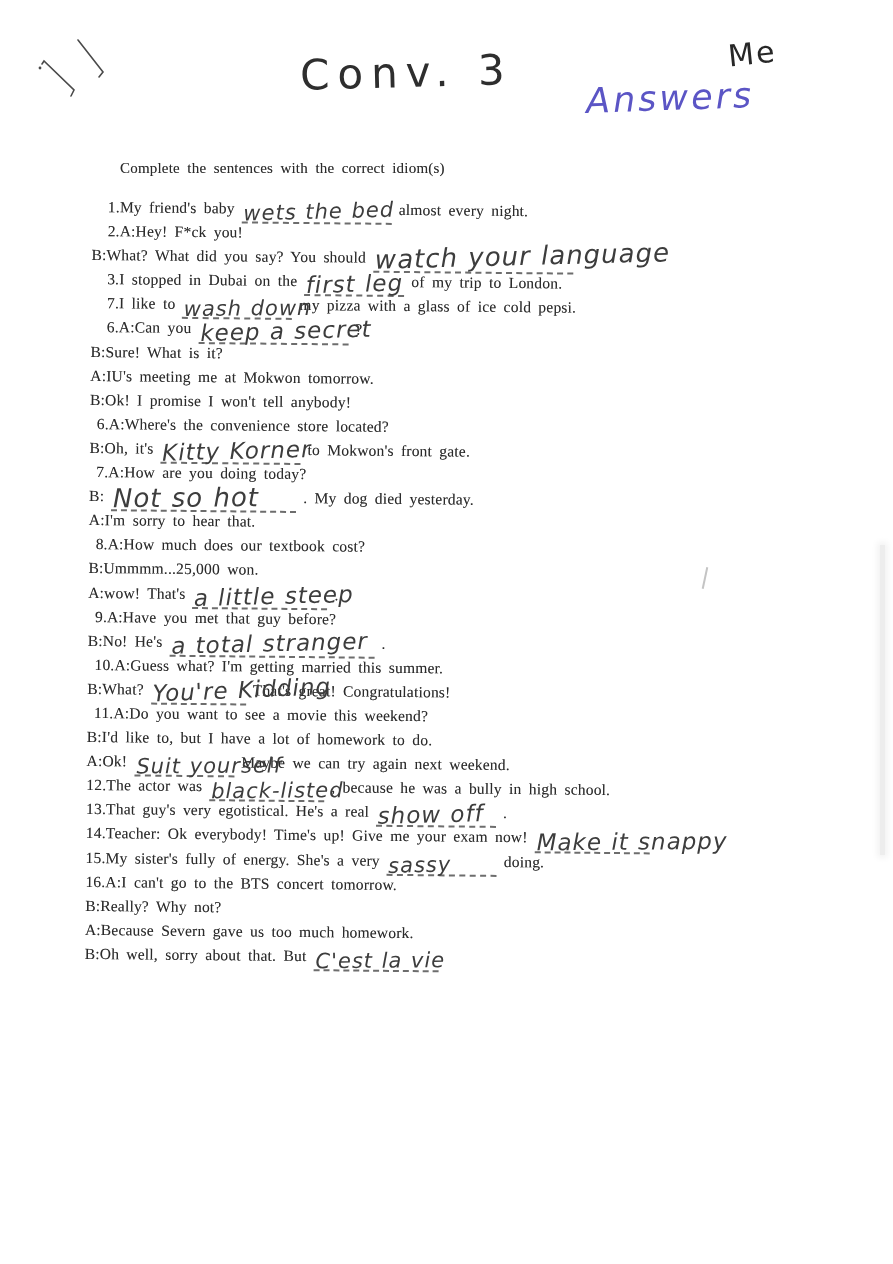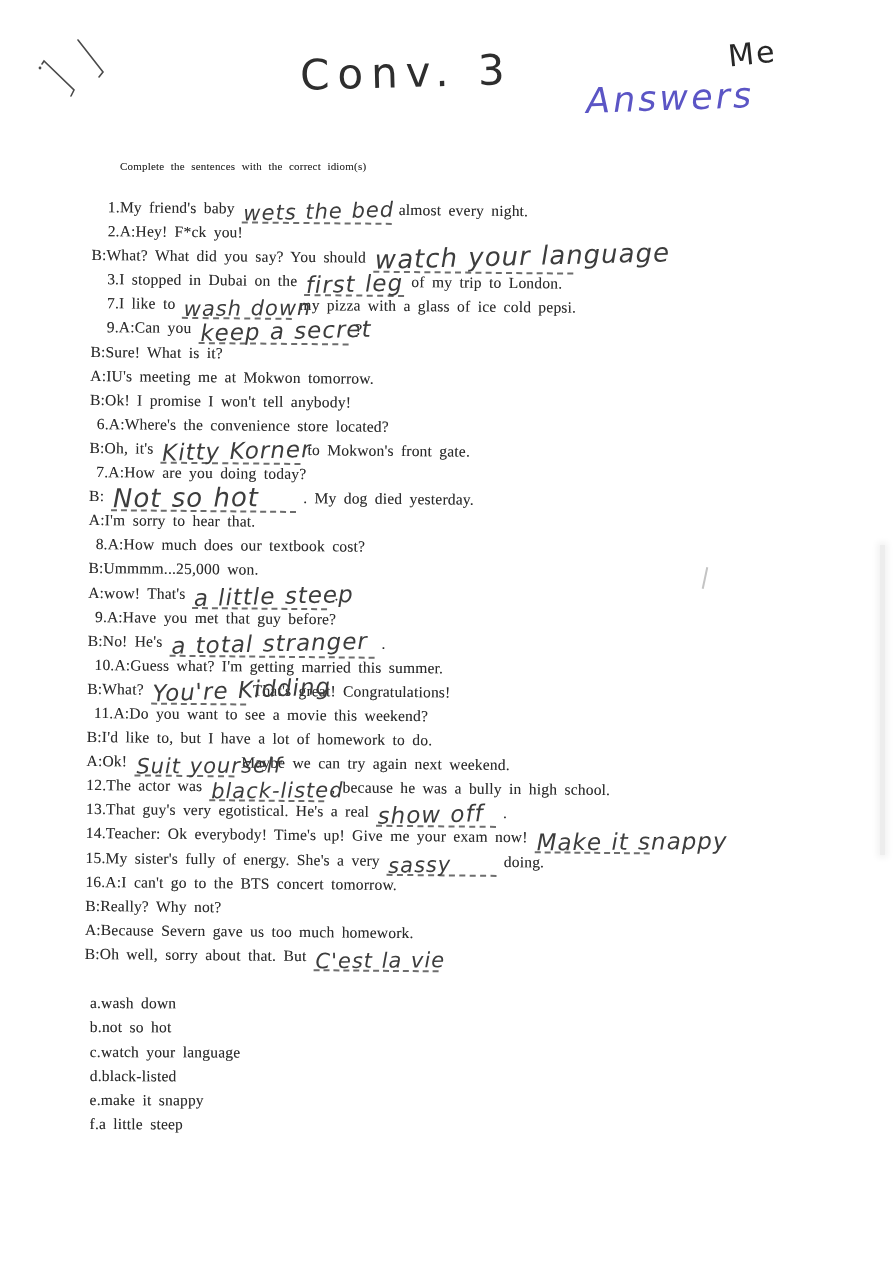--- a/index.html
+++ b/index.html
@@ -28,21 +28,21 @@
   .hw-answers {
     position:absolute; left:586px; top:78px;
     font-family:"DejaVu Sans", sans-serif; font-style:italic;
     font-size:35px; color:#5b55c5; letter-spacing:3px;
     transform:rotate(-2deg); white-space:nowrap;
   }
   .staples { position:absolute; left:28px; top:28px; }
   
   .instruction {
     position:absolute; left:120px; top:160px;
-    font-size:11px; word-spacing:3.5px; letter-spacing:0.2px;
+    font-size:15px; word-spacing:3.5px; letter-spacing:0.2px;
     text-shadow:0 0 0.4px rgba(0,0,0,0.35);
   }
   .exercise {
     position:absolute; left:92px; top:198px; width:780px;
     transform:rotate(0.55deg); transform-origin:0 0;
   }
   .line {
     display:flex; align-items:baseline;
     height:24.1px; white-space:nowrap;
     font-size:15.5px; word-spacing:3.2px; letter-spacing:0.2px;
@@ -133,21 +133,21 @@
 
     <div class="line ml1">
         <span class="p">7.I like to</span>
         <span class="blank" style="width:110px">
           <span class="hw r1">wash down</span>
         </span>
         <span class="p">my pizza with a glass of ice cold pepsi.</span>
       </div>
 
     <div class="line ml1">
-        <span class="p">9.A:Can you</span>
+        <span class="p">6.A:Can you</span>
         <span class="blank" style="width:150px">
           <span class="hw med">keep a secret</span>
         </span>
         <span class="p">?</span>
       </div>
 
     <div class="line">
         <span class="p">B:Sure! What is it?</span>
       </div>
     <div class="line">
@@ -280,25 +280,17 @@
 
     <div class="line">
         <span class="p">B:Oh well, sorry about that. But</span>
         <span class="blank" style="width:125px">
           <span class="hw r1">C'est la vie</span>
         </span>
       </div>
 
   </div>
 
-  <div class="wordbank">
-    <span class="wb-item">a.wash down</span>
-    <span class="wb-item">b.not so hot</span>
-    <span class="wb-item">c.watch your language</span>
-    <span class="wb-item">d.black-listed</span>
-    <span class="wb-item">e.make it snappy</span>
-    <span class="wb-item">f.a little steep</span>
-  </div>
 
   <div class="smudge1"></div>
   <div class="edge-shade"></div>
 
 </div>
 
 </body></html>

